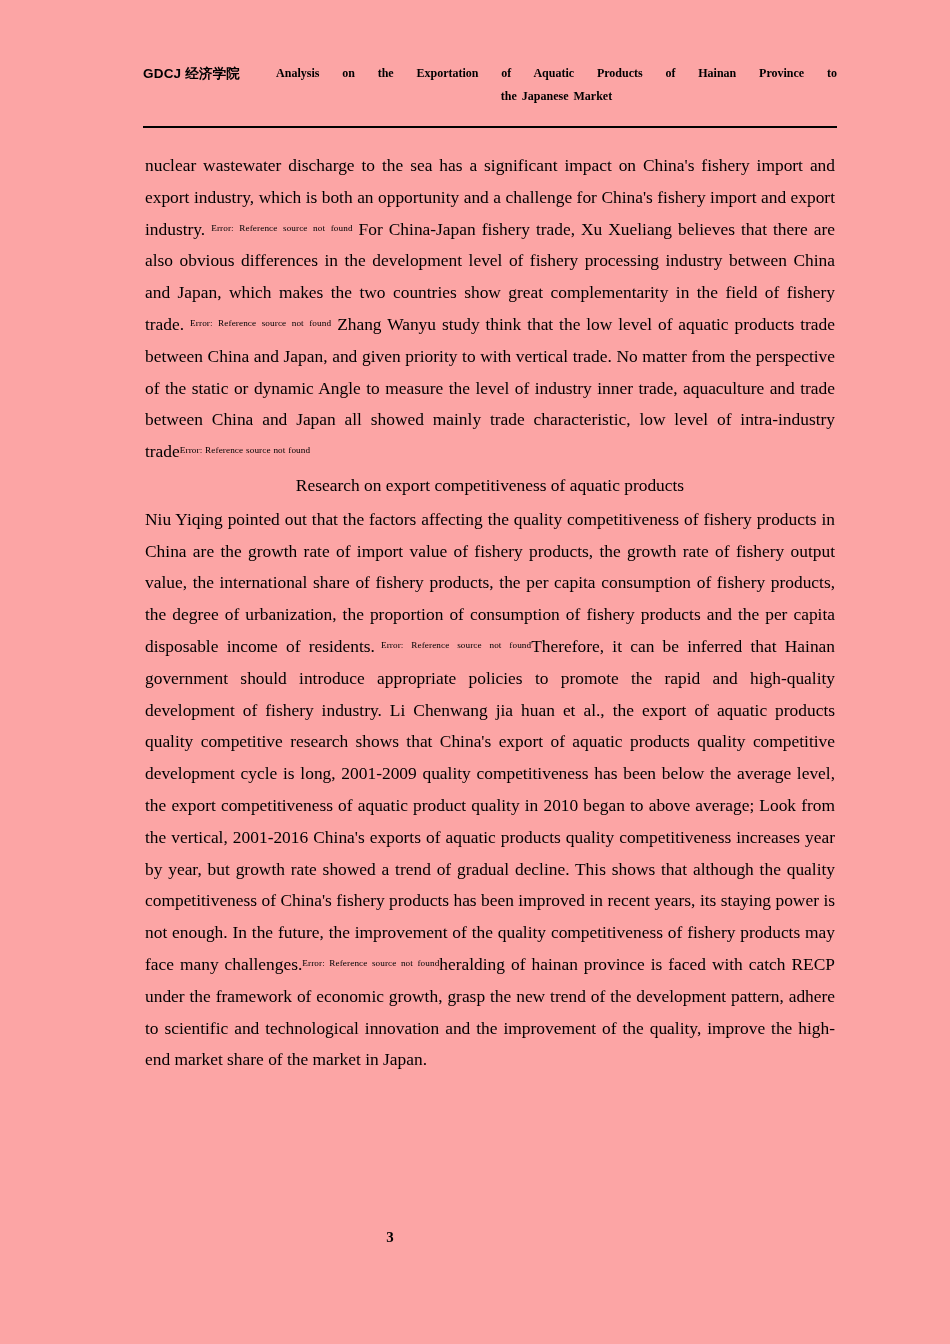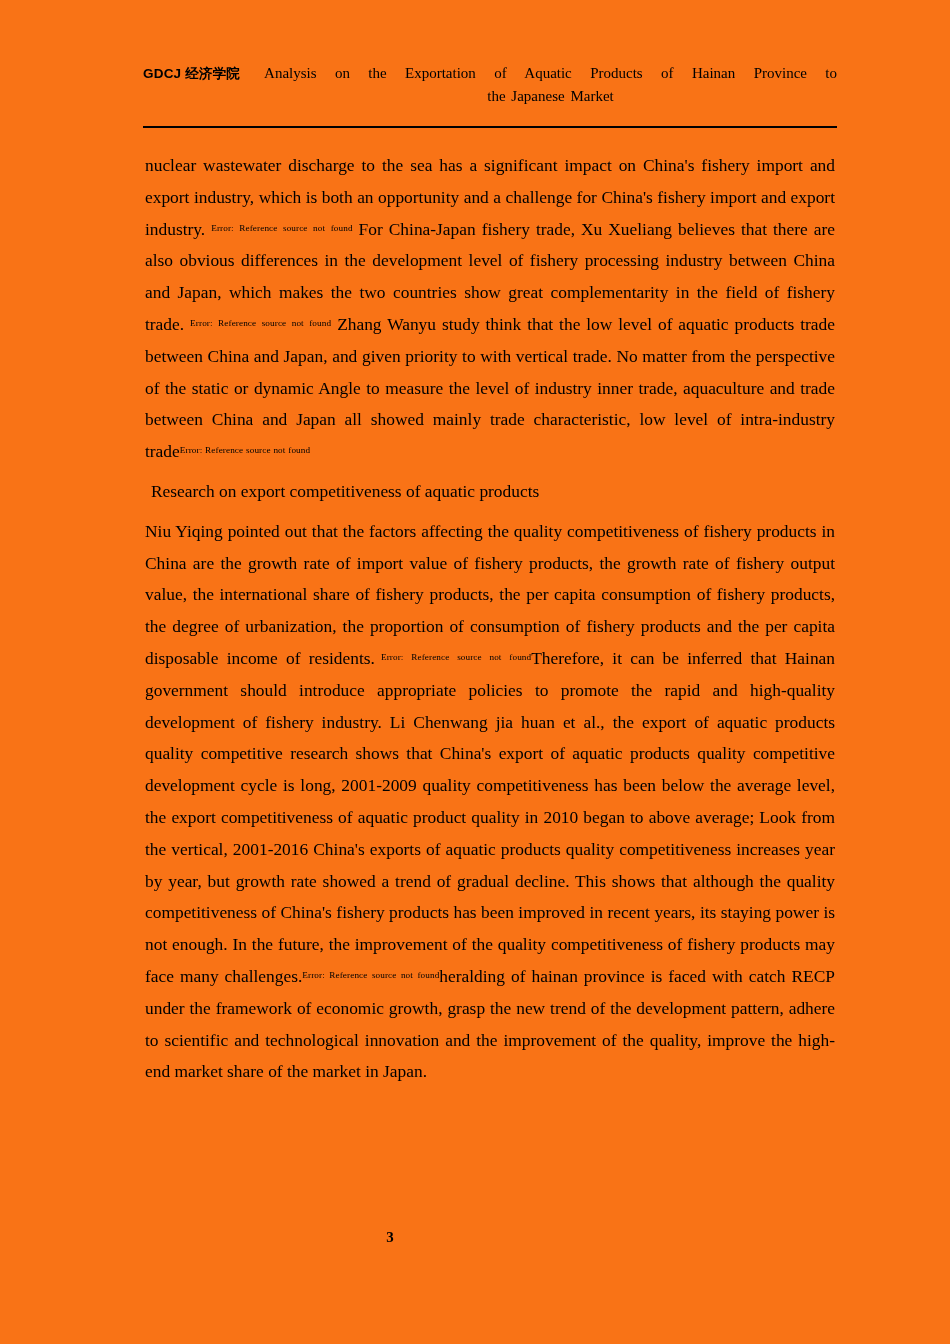--- a/index.html
+++ b/index.html
@@ -8,21 +8,21 @@
     background: #ffffff;
   }
   body {
     font-family: "Liberation Serif", "DejaVu Serif", serif;
     color: #000000;
   }
   .page {
     position: relative;
     width: 950px;
     height: 1344px;
-    background: #f97316;
+    background: #fca5a5;
     overflow: hidden;
     box-sizing: border-box;
   }
 
   
   .header {
     position: absolute;
     left: 143px;
     top: 62px;
     width: 694px;
@@ -34,27 +34,28 @@
     font-family: "Liberation Sans", "DejaVu Sans", sans-serif;
     font-weight: bold;
     font-size: 13.5px;
     letter-spacing: 0.2px;
     line-height: 22px;
     white-space: nowrap;
     padding-top: 1px;
   }
   .header-title {
     flex: 1 1 auto;
-    margin-left: 24px;
+    margin-left: 36px;
     font-family: "Liberation Serif", "DejaVu Serif", serif;
-    font-size: 15px;
+    font-size: 12px;
     line-height: 23px;
     text-align: justify;
     text-align-last: center;
     word-spacing: 1px;
+    font-weight: bold;
   }
   .header-title .l1 {
     display: block;
     text-align: justify;
     text-align-last: justify;
     word-spacing: 2px;
   }
   .header-title .l2 {
     display: block;
     text-align: center;
@@ -79,24 +80,24 @@
   p.para {
     margin: 2px;
     font-size: 17.4px;
     line-height: 31.8px;
     text-align: justify;
     text-align-last: left;
     text-justify: inter-word;
     hyphens: none;
   }
   p.heading {
-    margin: 8px;
+    margin: 0;
     font-size: 17.4px;
     line-height: 31.8px;
-    text-align: left;
+    text-align: center;
   }
   .err {
     font-size: 9.2px;
     line-height: 0;
     vertical-align: 0.42em;
     word-spacing: 1.5px;
     letter-spacing: 0.1px;
   }
   .err-tight {
     font-size: 9.2px;

